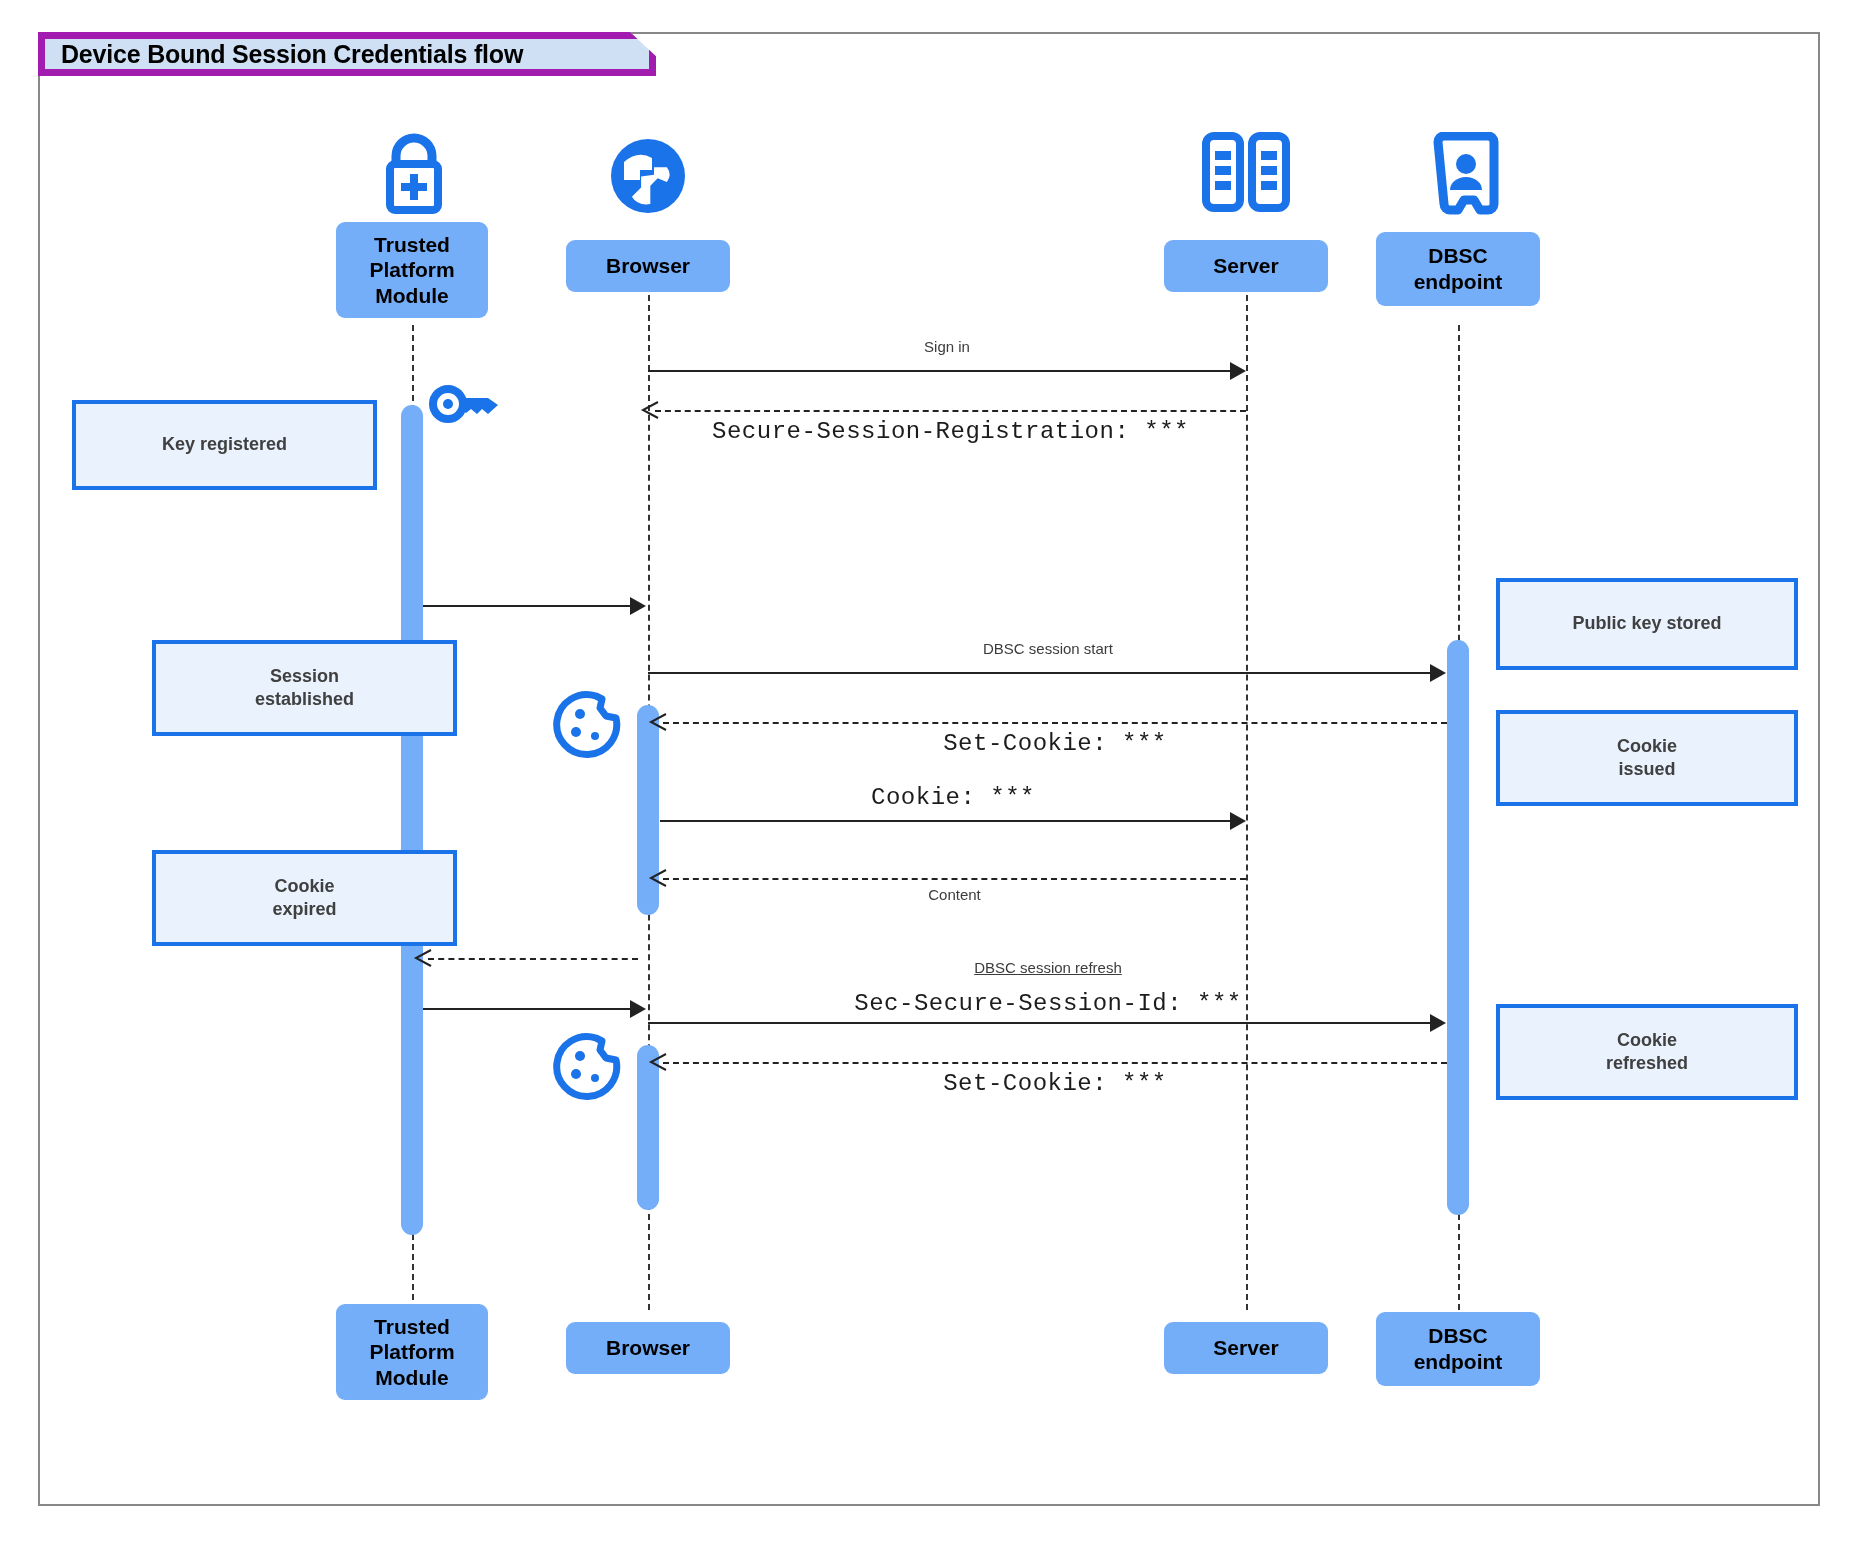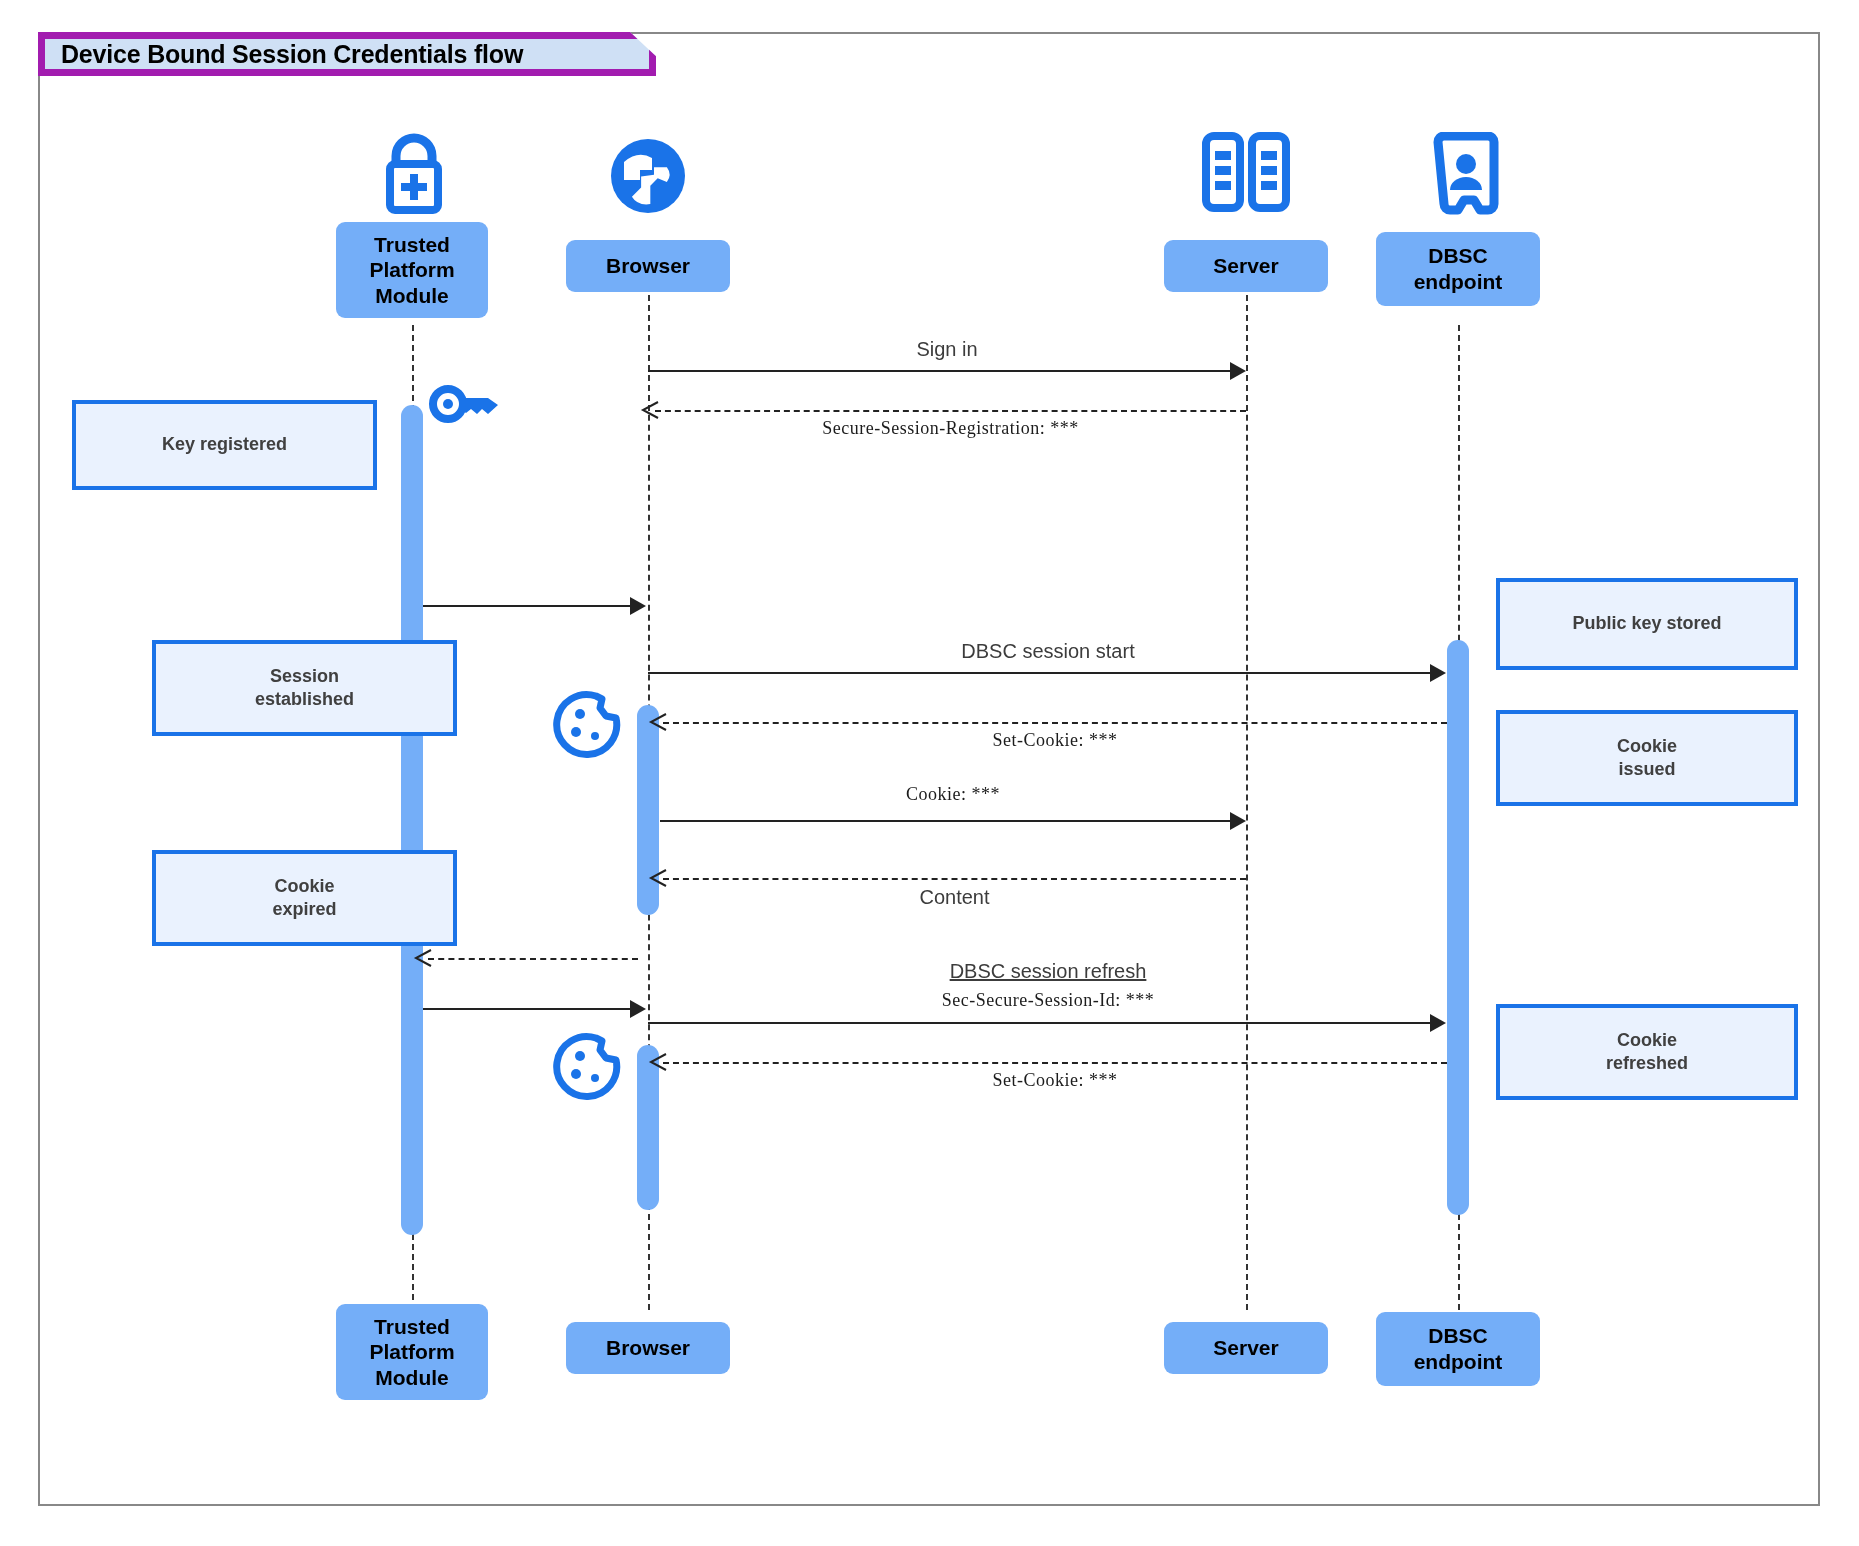--- a/index.html
+++ b/index.html
@@ -101,28 +101,28 @@
     border-top: 9px solid transparent;
     border-bottom: 9px solid transparent;
   }
   .arrowhead-solid.right { border-left: 16px solid #222222; }
   .arrowhead-open {
     position: absolute;
     width: 20px; height: 20px;
   }
   .msg-label {
     position: absolute;
-    font-size: 20px;
+    font-size: 15px;
     color: #3c3c3c;
     white-space: pre;
     text-align: center;
   }
   .msg-label.mono {
-    font-family: Liberation Serif, serif;
-    font-size: 18px;
+    font-family: Liberation Mono, monospace;
+    font-size: 24px;
     color: #1c1c1c;
     letter-spacing: 0.5px;
   }
   .msg-label.two-line { line-height: 1.35; text-decoration: underline; }
   
   .icon { position: absolute; }
 </style>
 </head>
 <body>
 

